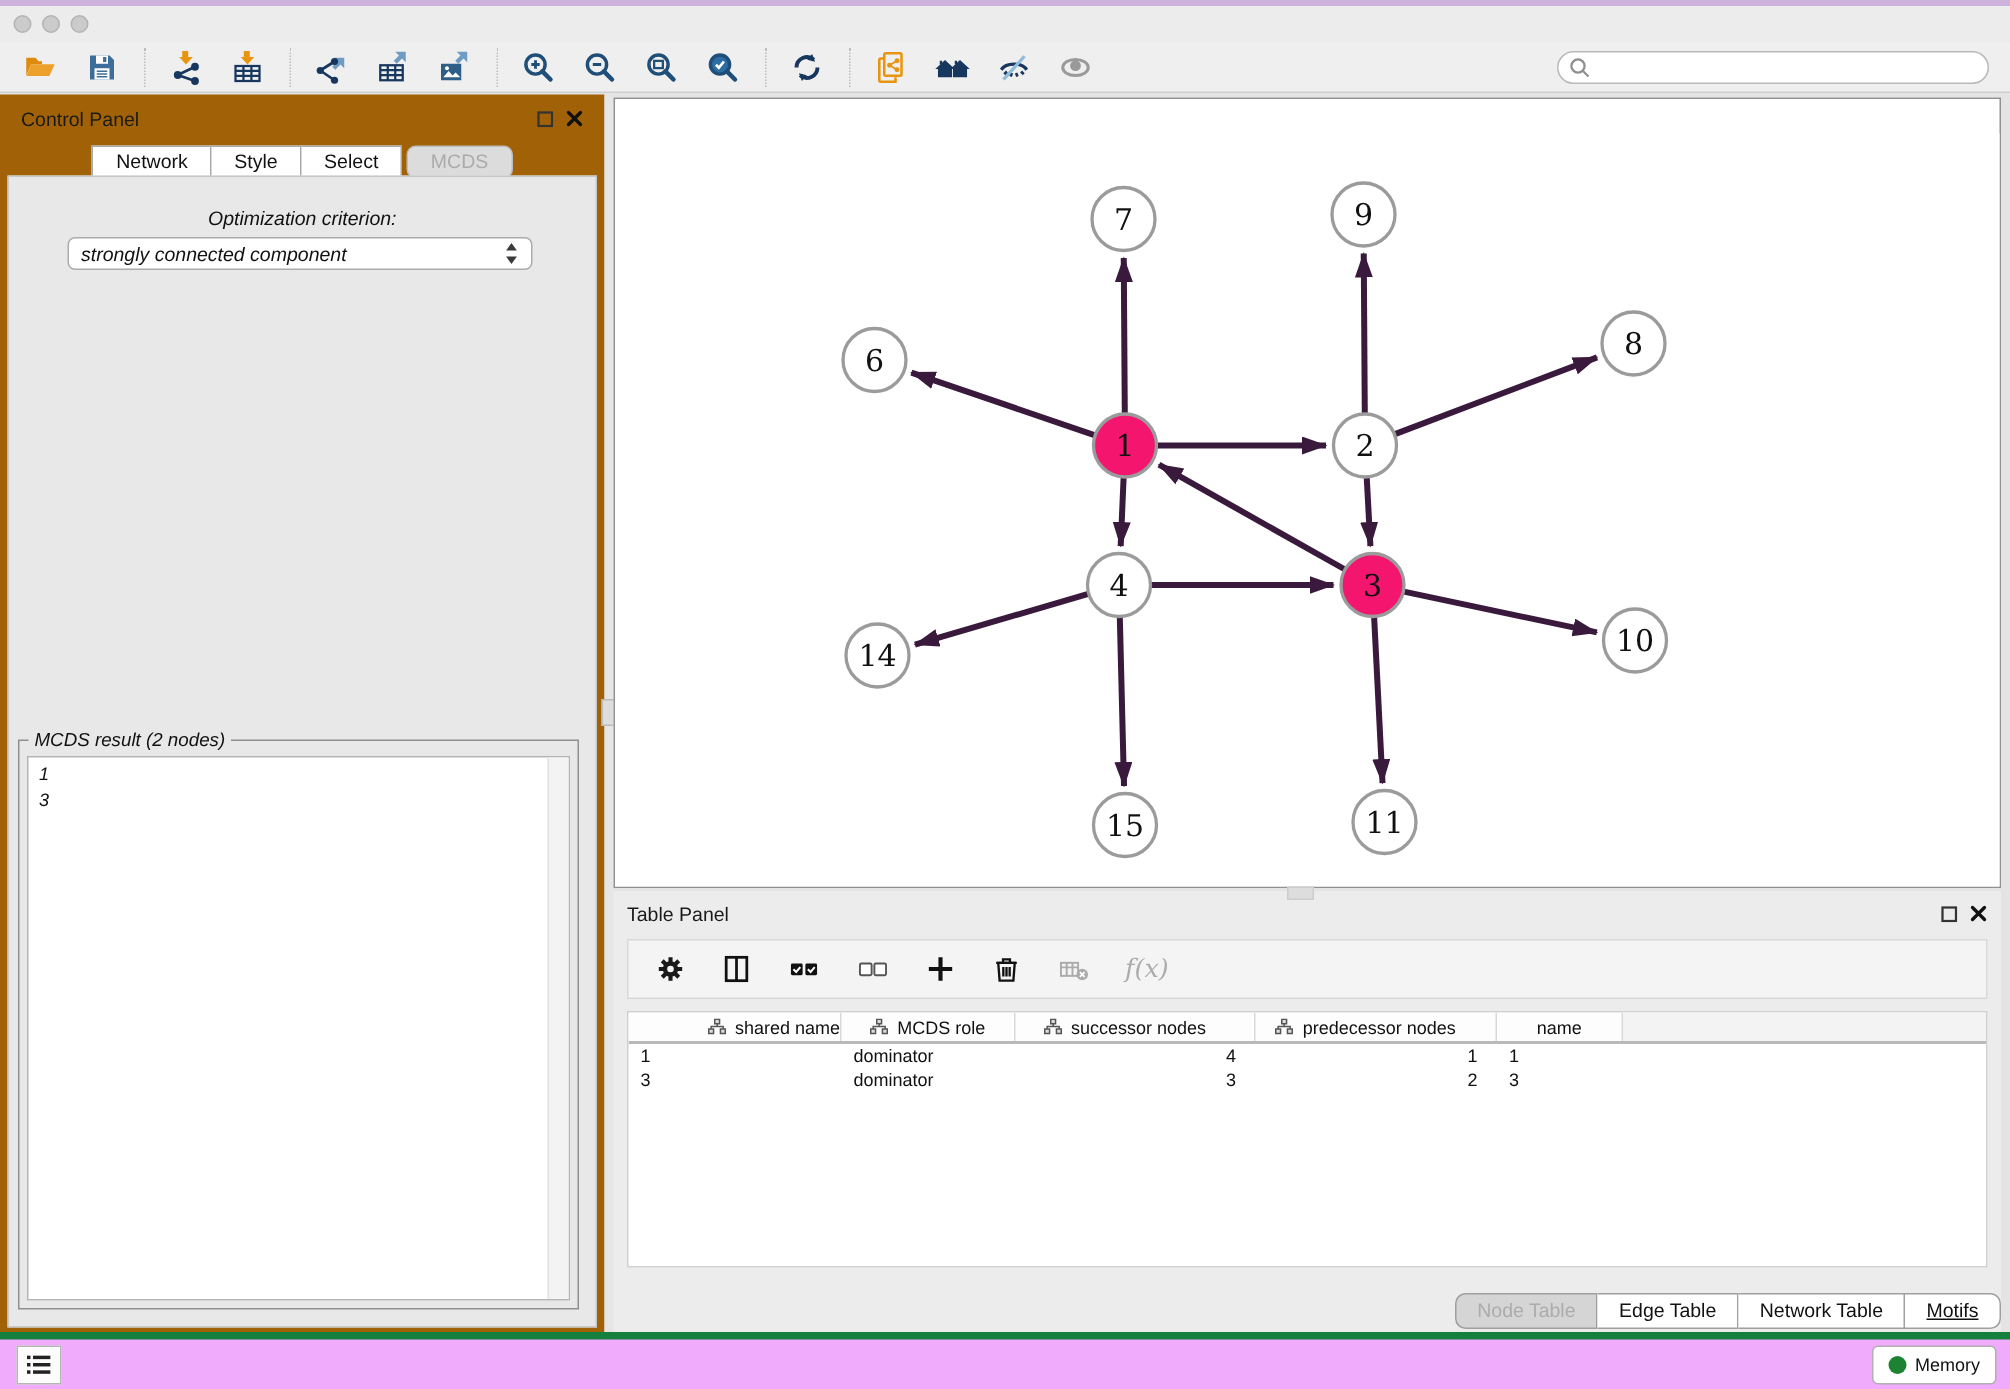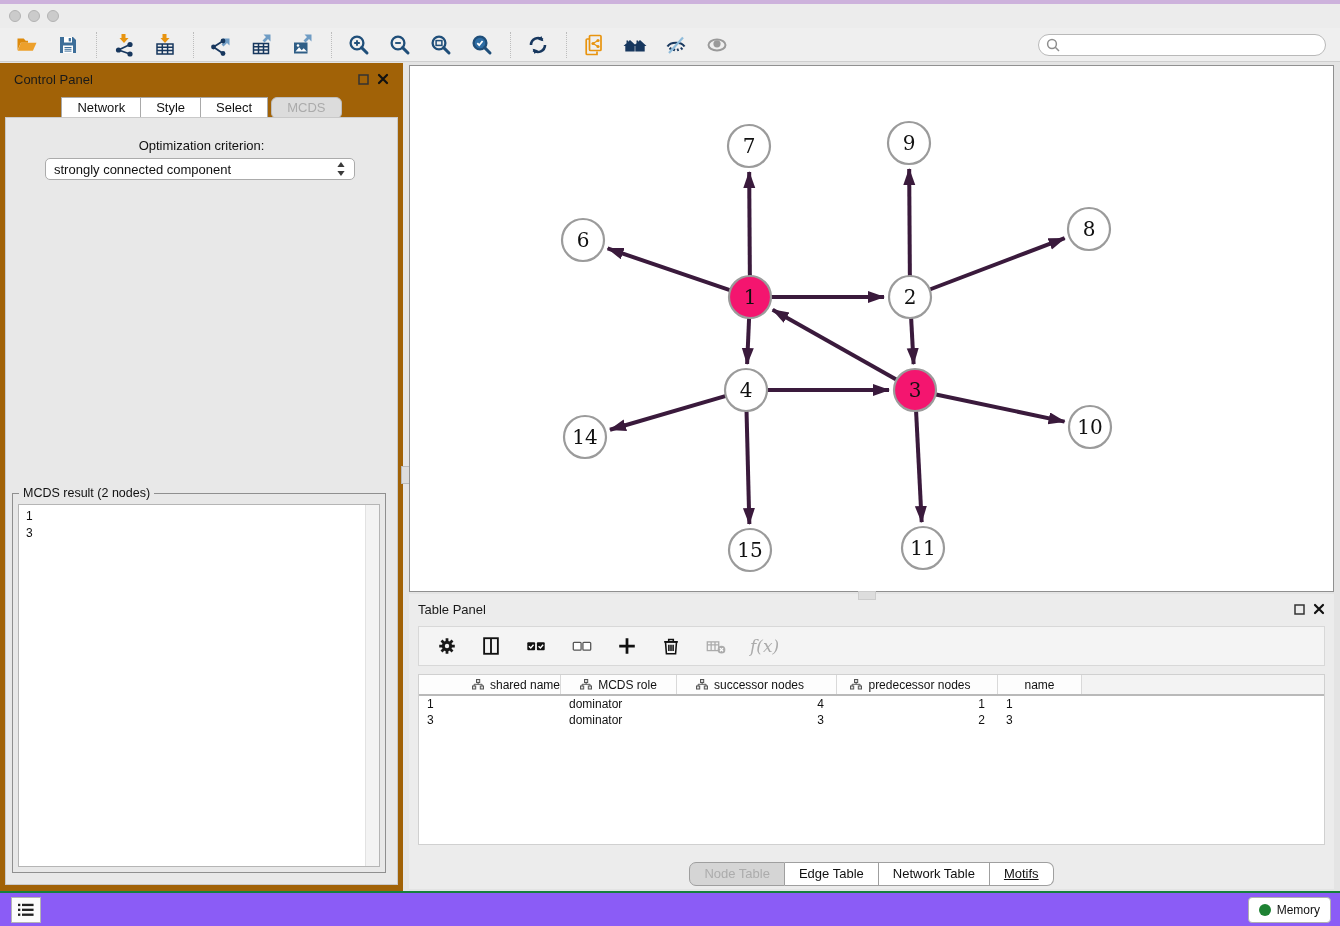--- a/index.html
+++ b/index.html
@@ -17,21 +17,21 @@
   .search-field input{border:none;outline:none;background:transparent;font-size:12px;width:240px;margin-left:5px;font-family:"Liberation Sans",sans-serif;}
   
   .control-panel{position:absolute;left:0;top:63px;width:403px;bottom:33px;background:#a16207;}
   .panel-header{height:32px;display:flex;align-items:center;padding:0 14px;}
   .panel-title{font-size:13px;color:#1a1a1a;}
   .panel-hicons{margin-left:auto;display:flex;gap:8px;align-items:center;}
   .cp-tabs{position:absolute;top:34px;left:0;right:0;display:flex;justify-content:center;}
   .cp-tab{height:20px;line-height:20px;padding:0 15px;background:#fff;border:1px solid #A9A9A9;border-left:none;font-size:13px;color:#111;}
   .cp-tab:first-child{border-left:1px solid #A9A9A9;}
   .cp-tab.active{background:#DCDCDC;color:#ABABAB;border:1px solid #BDBDBD;border-radius:6px;margin-left:3px;}
-  .cp-body{position:absolute;top:54px;left:5px;right:5px;bottom:8px;background:#E8E8E8;border:1px solid #C9C9C9;}
+  .cp-body{position:absolute;top:54px;left:5px;right:5px;bottom:8px;background:#E8E8E8;border:1px solid #C9C9C9;font-style:italic;}
   .opt-label{position:absolute;top:20px;left:0;right:0;text-align:center;font-size:13px;color:#111;}
   .combo{position:absolute;top:40px;left:39px;right:42px;height:22px;background:#fff;border:1px solid #ABABAB;border-radius:5px;display:flex;align-items:center;padding:0 8px;box-sizing:border-box;font-size:13px;color:#111;}
   .combo .stepper{margin-left:auto;}
   .btn-row{position:absolute;top:73px;left:0;right:0;display:flex;justify-content:center;gap:13px;}
   .pbtn{height:22px;padding:0 16px;background:#fff;border:1px solid #A9A9A9;border-radius:5px;font-size:13px;color:#111;display:flex;align-items:center;}
   .result-box{position:absolute;left:6px;right:11px;top:375px;bottom:11px;border:1px solid #8F8F8F;}
   .result-legend{position:absolute;top:-8px;left:6px;background:#E8E8E8;padding:0 4px;font-size:12.5px;color:#111;}
   .result-inner{position:absolute;left:5px;right:5px;top:10px;bottom:5px;background:#fff;border:1px solid #B5B5B5;}
   .result-lines{padding:3px 0 0 7px;font-size:12px;line-height:17px;color:#111;}
   .result-scroll{position:absolute;right:0;top:0;bottom:0;width:13px;background:#F3F3F3;border-left:1px solid #E2E2E2;}
@@ -51,27 +51,27 @@
   .table-panel{position:absolute;left:409px;top:594px;width:925px;height:295px;background:#ECECEC;}
   .tp-toolbar{position:absolute;top:32px;left:9px;right:9px;height:40px;background:#F4F4F4;border:1px solid #D8D8D8;box-sizing:border-box;display:flex;align-items:center;gap:22px;padding-left:17px;}
   .fx-label{font-size:17px;color:#ABABAB;font-family:"DejaVu Serif",serif;font-style:italic;}
   .tp-table{position:absolute;top:80px;left:9px;right:9px;height:171px;background:#fff;border:1px solid #D0D0D0;box-sizing:border-box;overflow:hidden;}
   .tp-head{display:flex;height:19px;border-bottom:2px solid #B9B9B9;background:#FDFDFD;}
   .hcell{display:flex;align-items:center;justify-content:center;gap:6px;font-size:12px;color:#111;border-right:1px solid #D9D9D9;box-sizing:border-box;}
   .hfill{flex:1;background:#F3F3F3;}
   .trow{display:flex;height:16px;align-items:center;font-size:12px;color:#111;}
   .tcell{box-sizing:border-box;padding:0 8px;overflow:hidden;white-space:nowrap;}
   .c0{width:142px;justify-content:flex-end;} .c1{width:116px;} .c2{width:160px;text-align:right;padding-right:13px;} .c3{width:161px;text-align:right;padding-right:13px;} .c4{width:84px;}
-  .tp-tabs{position:absolute;bottom:3px;left:0;right:0;display:flex;justify-content:center;}
+  .tp-tabs{position:absolute;bottom:3px;left:0;right:0;display:flex;justify-content:flex-end;}
   .tp-tab{height:22px;line-height:22px;padding:0 14px;background:#fff;border:1px solid #9F9F9F;border-left:none;font-size:13px;color:#111;}
   .tp-tab:first-child{border-left:1px solid #9F9F9F;border-radius:7px 0 0 7px;}
   .tp-tab:last-child{border-radius:0 7px 7px 0;text-decoration:underline;}
   .tp-tab.active{background:#D5D5D5;color:#ACACAC;}
   
-  .status-bar{position:absolute;left:0;right:0;bottom:0;height:33px;background:#8b5cf6;border-top:2px solid #15803d;text-align:right;}
+  .status-bar{position:absolute;left:0;right:0;bottom:0;height:33px;background:#f0abfc;border-top:5px solid #15803d;text-align:right;}
   .list-btn{position:absolute;left:11px;top:4px;width:28px;height:24px;background:#FCFCFC;border:1px solid #B5B5B5;display:flex;align-items:center;justify-content:center;}
   .mem-btn{position:absolute;right:9px;top:4px;height:24px;background:#FFF;border:1px solid #B0B0B0;border-radius:4px;display:flex;align-items:center;gap:6px;padding:0 10px;font-size:12px;color:#111;}
   .mem-dot{width:12px;height:12px;border-radius:50%;background:#1E8233;}
 </style>
 </head>
 <body>
 
 <div class="app">
   <div class="top-strip"></div>
 

